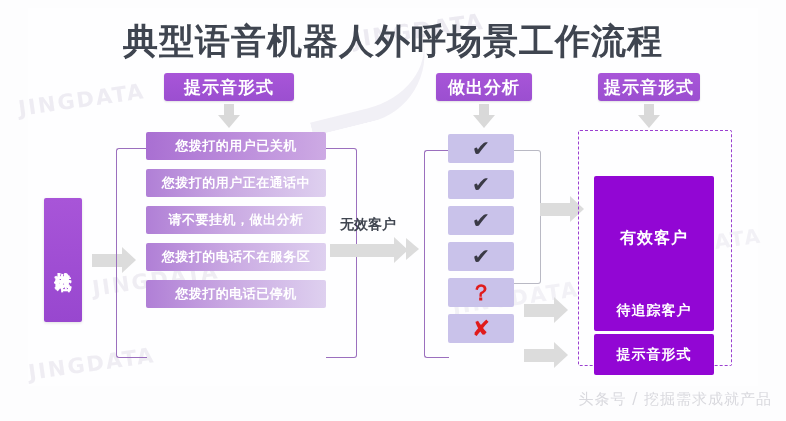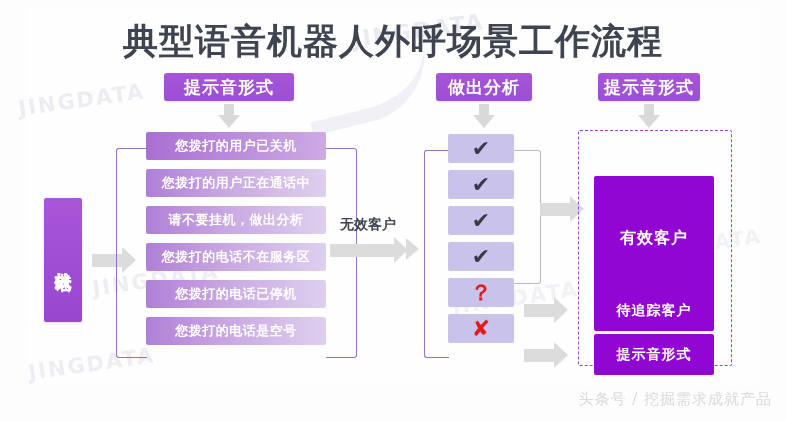--- a/index.html
+++ b/index.html
@@ -237,21 +237,20 @@
 
   <div class="brk brk-left"></div>
   <div class="brk brk-right"></div>
 
   <div class="list">
     <div class="row r0">您拨打的用户已关机</div>
     <div class="row">您拨打的用户正在通话中</div>
     <div class="row">请不要挂机，做出分析</div>
     <div class="row">您拨打的电话不在服务区</div>
     <div class="row">您拨打的电话已停机</div>
-    <div class="row">您拨打的电话是空号</div>
   </div>
 
   <div class="mid-label">无效客户</div>
   <div class="garrow ga-mid">
     <div class="bar"></div>
       <div class="tip"></div>
   </div>
 
   <div class="brk-gray abrk-left-purple"></div>
   <div class="brk-gray abrk-right"></div>

